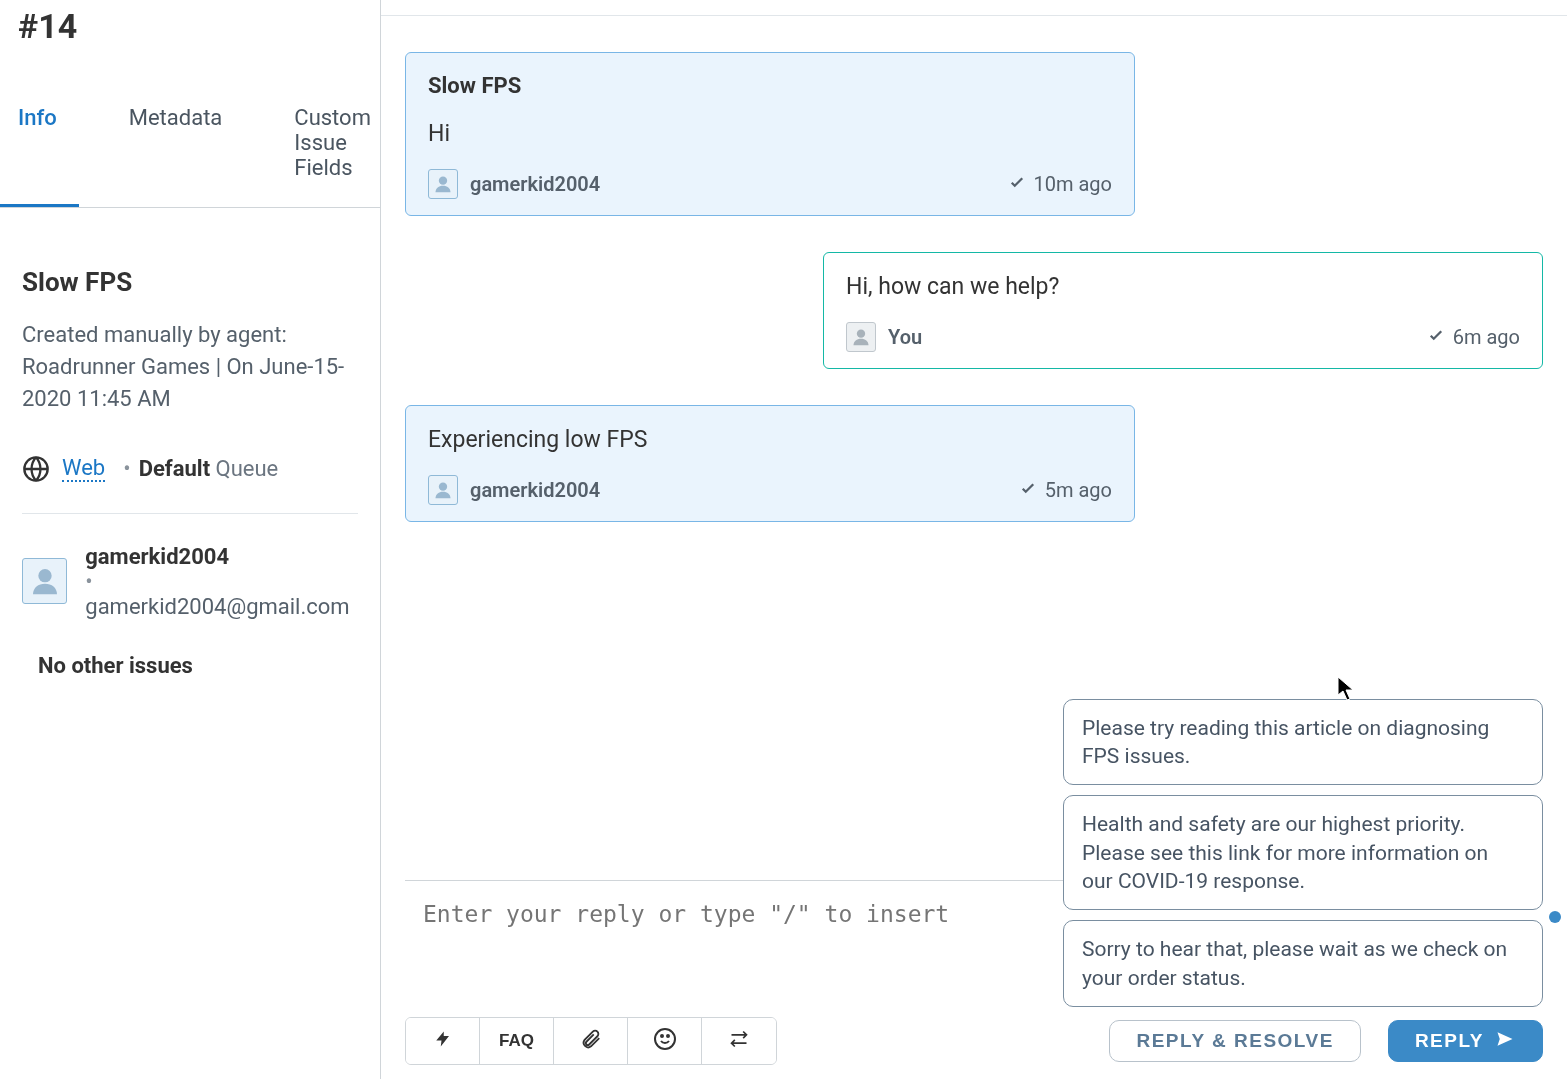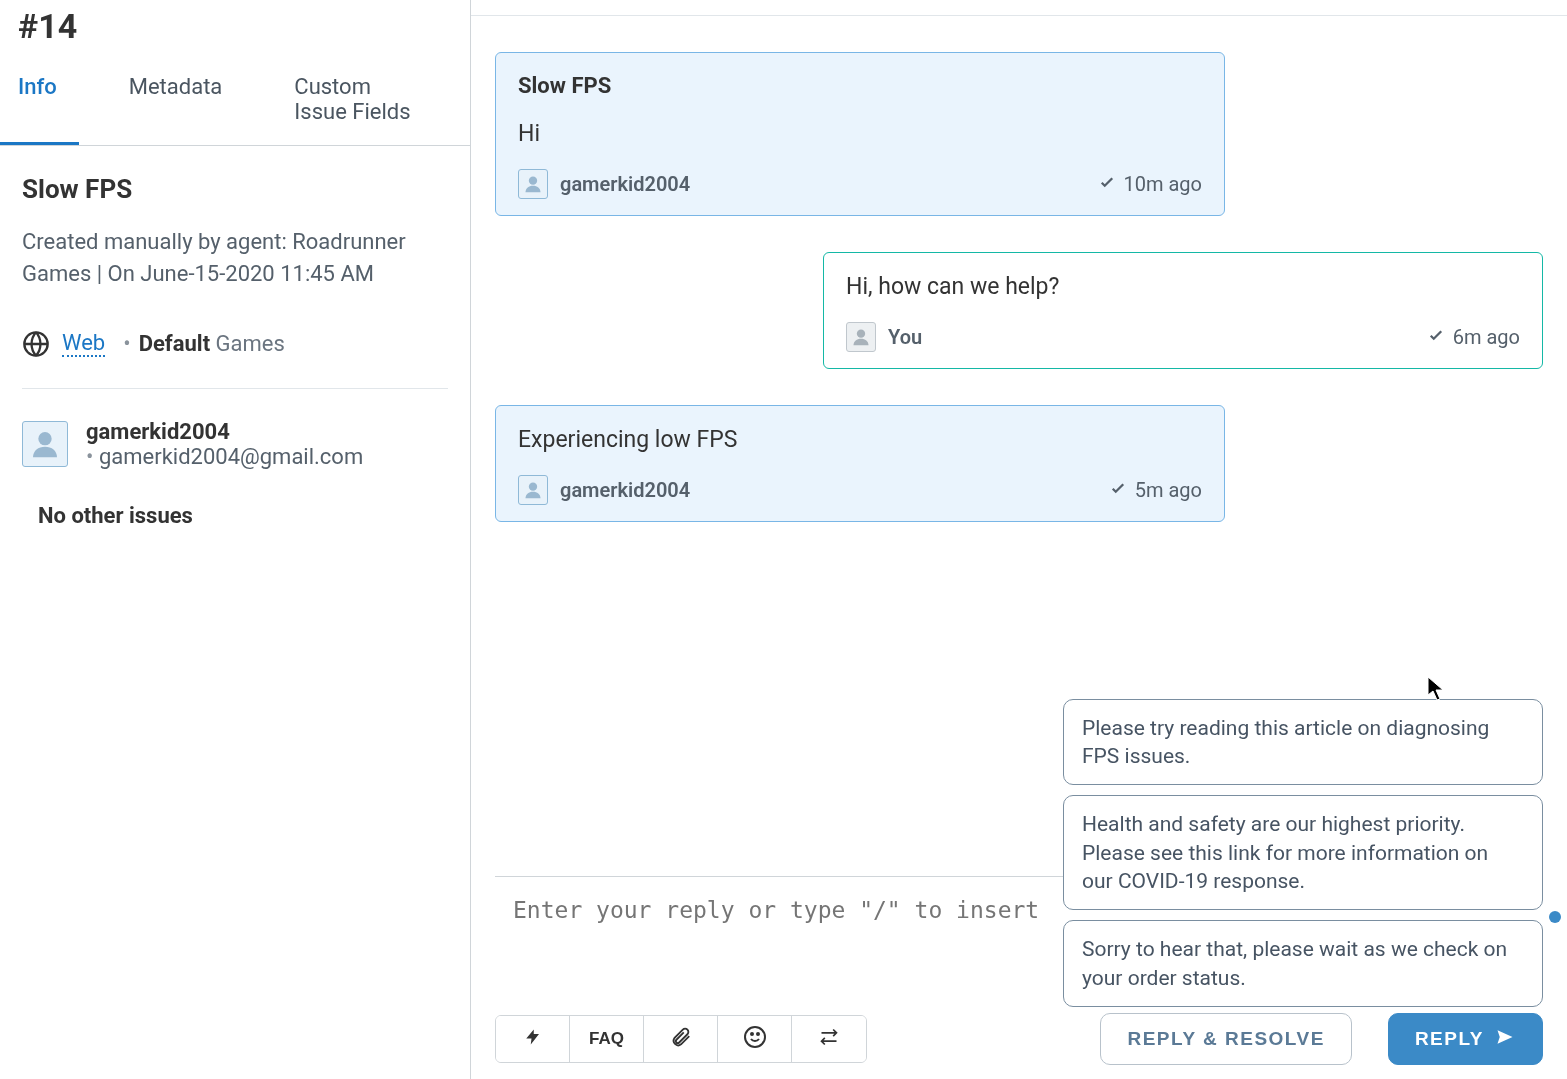--- a/index.html
+++ b/index.html
@@ -9,38 +9,39 @@
 }
 body {
   font-family: -apple-system, BlinkMacSystemFont, "Segoe UI", Roboto, Helvetica, Arial, sans-serif;
   display: flex;
   height: 100vh;
   overflow: hidden;
   color: #333;
   background: #fff;
 }
 .sidebar {
-  width: 471px;
+  width: 381px;
   border-right: 1px solid #d0d5d9;
   display: flex;
   flex-direction: column;
   flex-shrink: 0;
+  gap: 31px;
 }
 .issue-id {
   font-size: 34px;
   font-weight: 700;
   color: #333;
   padding: 6px 18px 14px 18px;
 }
 .tabs {
   display: flex;
   border-bottom: 1px solid #d0d5d9;
 }
 .tab {
-  padding: 14px 22px 18px 22px;
+  padding: 14px 22px 24px 22px;
   font-size: 22px;
   color: #4a5560;
   cursor: pointer;
   border-bottom: 3px solid transparent;
   margin-right: 28px;
 }
 .tab:first-child { padding-left: 18px; }
 .tab.active {
   color: #1b77c5;
   border-bottom-color: #1b77c5;
@@ -212,21 +213,21 @@
   color: #8a939c;
   border: none;
   width: 100%;
   resize: none;
   outline: none;
 }
 .footer-bar {
   display: flex;
   align-items: center;
   padding: 0 24px 14px 24px;
-  gap: 16px;
+  gap: 7px;
 }
 .tool-group {
   display: flex;
   border: 1px solid #d0d5d9;
   border-radius: 6px;
   overflow: hidden;
 }
 .tool-btn {
   width: 74px;
   height: 46px;
@@ -240,21 +241,21 @@
   font-size: 18px;
 }
 .tool-btn:last-child { border-right: none; }
 .tool-btn.faq {
   font-weight: 700;
   font-size: 17px;
   color: #333;
 }
 .footer-spacer { flex: 1; }
 .action-btn {
-  height: 52px;
+  height: 42px;
   padding: 0 26px;
   border: 1px solid #b8c2cb;
   border-radius: 10px;
   background: #fff;
   color: #5b7a96;
   font-size: 19px;
   font-weight: 700;
   letter-spacing: 1.5px;
   cursor: pointer;
   margin-left: 20px;
@@ -316,21 +317,21 @@
     <div class="source-row">
       <span class="globe-icon">
         <svg viewBox="0 0 24 24" fill="none" stroke="#333" stroke-width="2">
             <circle cx="12" cy="12" r="10"></circle>
             <path d="M2 12h20M12 2a15 15 0 010 20M12 2a15 15 0 000 20"></path>
           </svg>
       </span>
       <span class="web-link">Web</span>
       <span class="dot-sep">•</span>
       <span class="queue-default">Default</span>&nbsp;
-      <span class="queue-text">Games</span>
+      <span class="queue-text">Queue</span>
     </div>
     <div class="divider"></div>
     <div class="user-row">
       <div class="avatar-lg">
         <svg viewBox="0 0 24 24" fill="#9ab8d0">
             <circle cx="12" cy="8" r="5"></circle>
             <path d="M3 22c0-5 4-8 9-8s9 3 9 8"></path>
           </svg>
       </div>
       <div>

